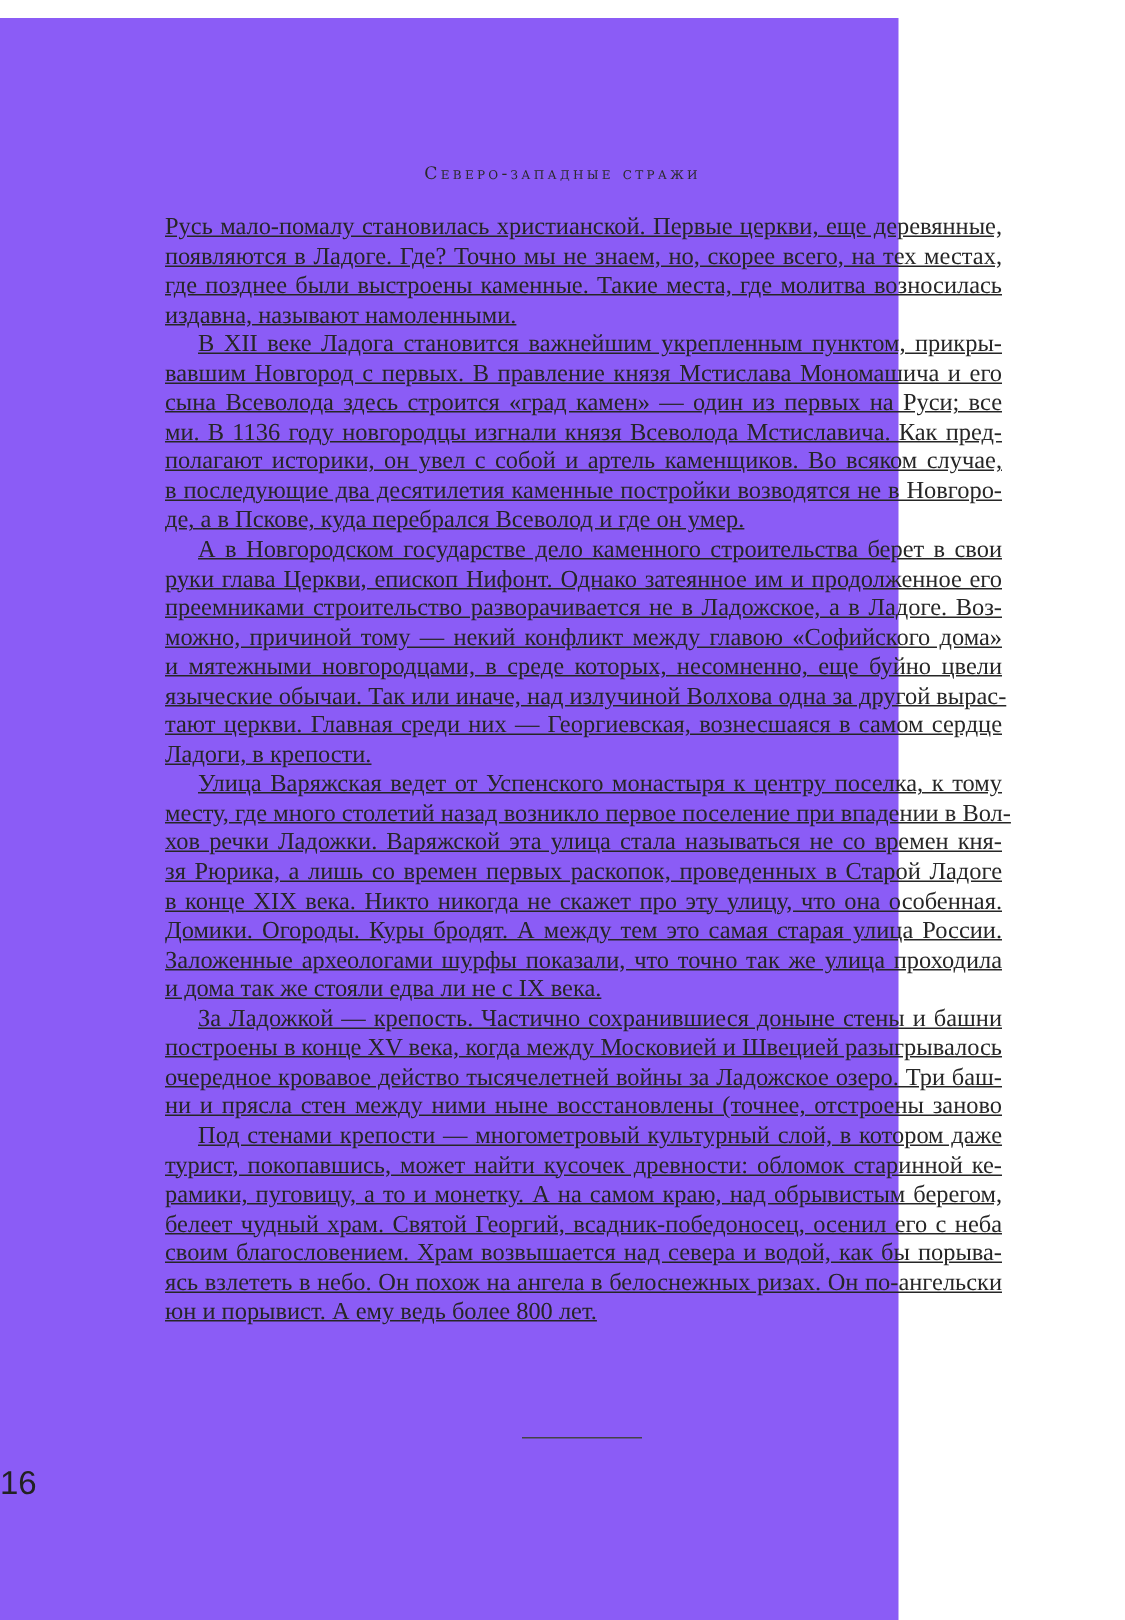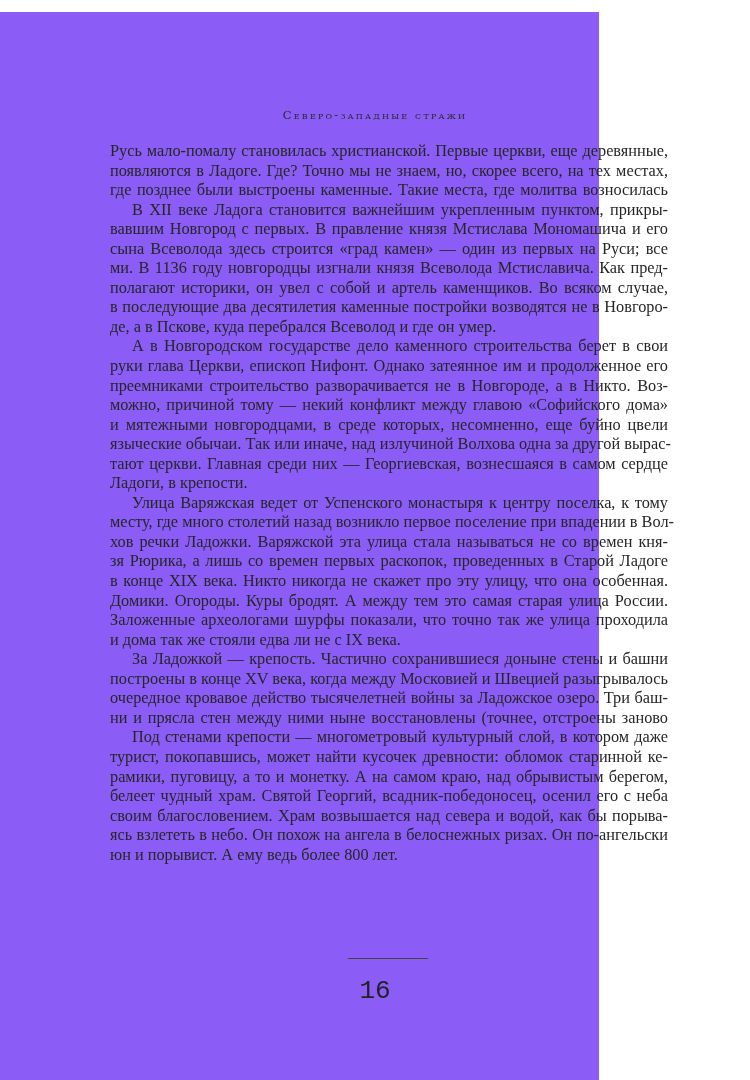--- a/index.html
+++ b/index.html
@@ -10,61 +10,62 @@
       font-family: "DejaVu Serif", "Liberation Serif", serif;
       font-size: 11.5px; letter-spacing: 2.2px; color: #2a2a2a; font-variant: small-caps;
     }
     .text-block {
       position: absolute; left: 110px; top: 129px; width: 558px;
       font-family: "Liberation Serif", "DejaVu Serif", serif;
       font-size: 16.3px; color: #262626;
     }
     .line {
       height: 19.55px; line-height: 19.55px; white-space: nowrap;
-      text-align: justify; text-align-last: justify; overflow: visible;
+      text-align: justify; text-align-last: justify; overflow: visible; text-decoration: underline;
     }
     .line.indent { text-indent: 22px; }
     .line.last { text-align-last: left; }
     .rule {
       position: absolute; left: 348px; top: 946px; width: 80px; height: 0;
       border-top: 1px solid #444;
     }
     .folio {
-      position: absolute; top: 964px; left: 0; width: 750px; text-align: center;
-      font-family: Liberation Mono, monospace; font-size: 26px; color: #222;
+      position: absolute; top: 964px; left: 0; width: 750px; text-align: left;
+      font-family: Liberation Sans, sans-serif; font-size: 22px; color: #222;
     }
   </style>
 </head>
 <body>
 
 <div class="page">
   <div class="running-head">Северо-западные стражи</div>
 
   <div class="text-block">
 
     <div>
       <div class="line">Русь мало-помалу становилась христианской. Первые церкви, еще деревянные,</div>
       <div class="line">появляются в Ладоге. Где? Точно мы не знаем, но, скорее всего, на тех местах,</div>
       <div class="line">где позднее были выстроены каменные. Такие места, где молитва возносилась</div>
+      <div class="line last">издавна, называют намоленными.</div>
     </div>
 
     <div>
       <div class="line indent">В XII веке Ладога становится важнейшим укрепленным пунктом, прикры-</div>
       <div class="line">вавшим Новгород с первых. В правление князя Мстислава Мономашича и его</div>
       <div class="line">сына Всеволода здесь строится «град камен» — один из первых на Руси; все</div>
       <div class="line">ми. В 1136 году новгородцы изгнали князя Всеволода Мстиславича. Как пред-</div>
       <div class="line">полагают историки, он увел с собой и артель каменщиков. Во всяком случае,</div>
       <div class="line">в последующие два десятилетия каменные постройки возводятся не в Новгоро-</div>
       <div class="line last">де, а в Пскове, куда перебрался Всеволод и где он умер.</div>
     </div>
 
     <div>
       <div class="line indent">А в Новгородском государстве дело каменного строительства берет в свои</div>
       <div class="line">руки глава Церкви, епископ Нифонт. Однако затеянное им и продолженное его</div>
-      <div class="line">преемниками строительство разворачивается не в Новгороде, а в Никто. Воз-</div>
+      <div class="line">преемниками строительство разворачивается не в Ладожское, а в Ладоге. Воз-</div>
       <div class="line">можно, причиной тому — некий конфликт между главою «Софийского дома»</div>
       <div class="line">и мятежными новгородцами, в среде которых, несомненно, еще буйно цвели</div>
       <div class="line">языческие обычаи. Так или иначе, над излучиной Волхова одна за другой вырас-</div>
       <div class="line">тают церкви. Главная среди них — Георгиевская, вознесшаяся в самом сердце</div>
       <div class="line last">Ладоги, в крепости.</div>
     </div>
 
     <div>
       <div class="line indent">Улица Варяжская ведет от Успенского монастыря к центру поселка, к тому</div>
       <div class="line">месту, где много столетий назад возникло первое поселение при впадении в Вол-</div>

